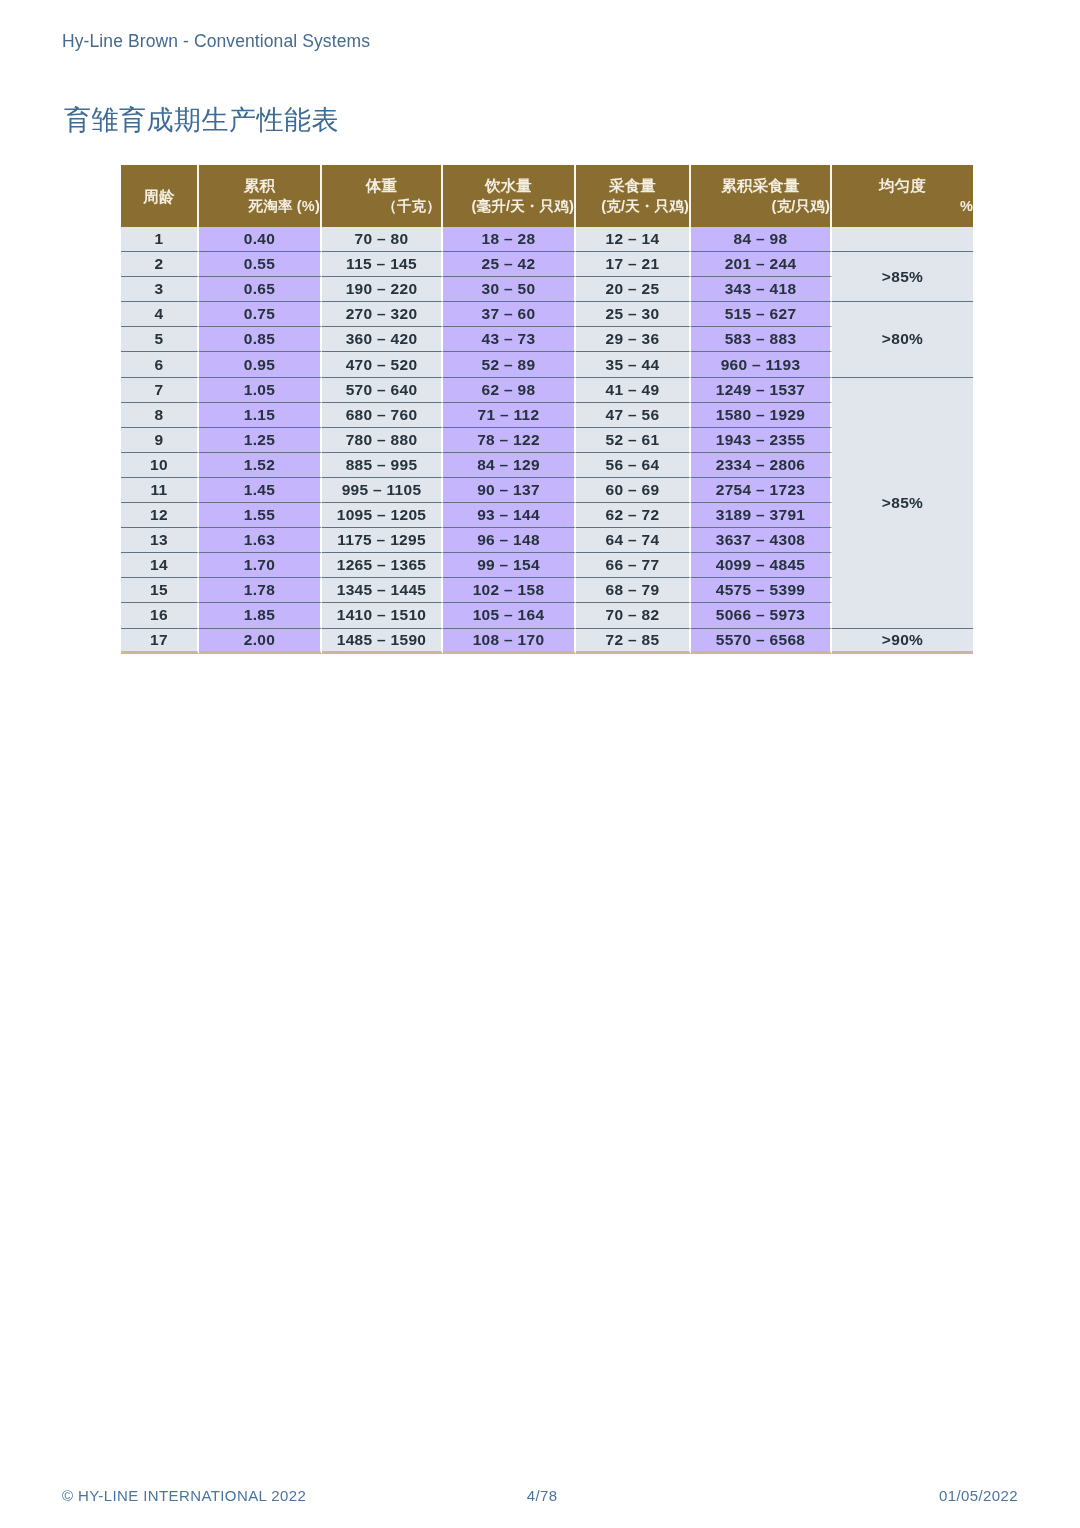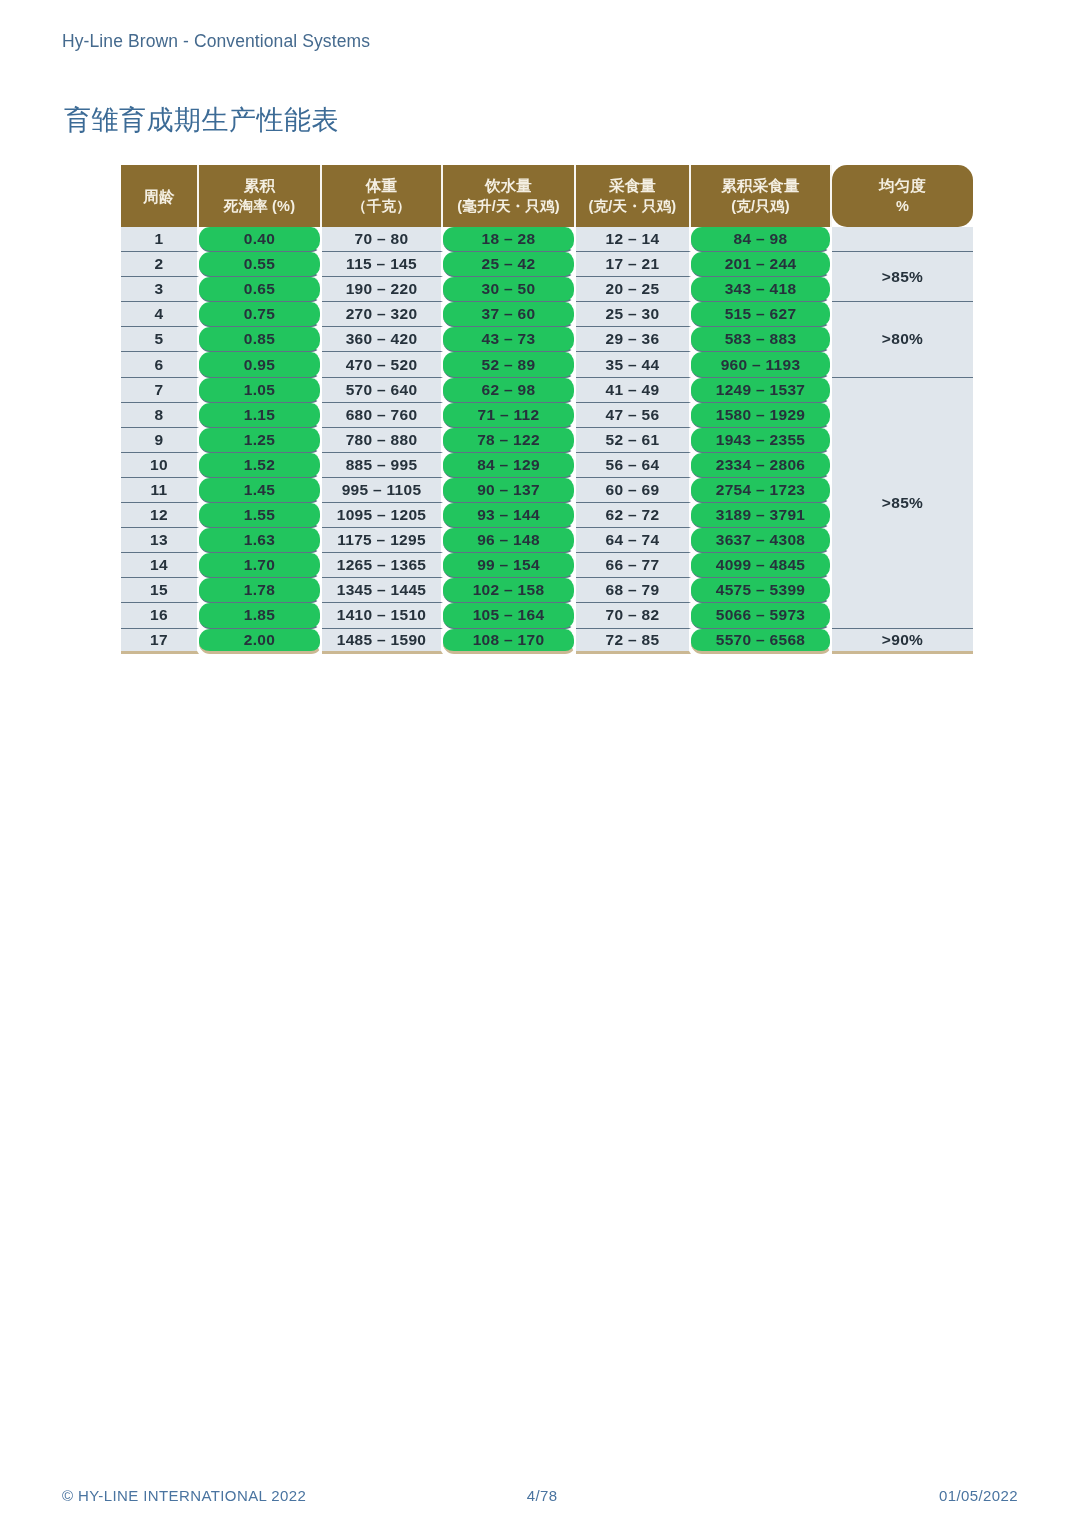--- a/index.html
+++ b/index.html
@@ -68,41 +68,41 @@
     background: #8a6d30;
     color: #f4efe2;
     font-size: 15.5px;
     font-weight: 700;
     line-height: 21px;
     height: 62px;
     padding: 4px 2px;
     border-right: 2px solid #f8f6f1;
     letter-spacing: 0.2px;
   }
-  thead th.last { border-right: none; border-radius: 15px; }
-  thead th .sub { display: block; font-size: 14.5px; }
+  thead th.last { border-right: none; }
+  thead th .sub { display: block; font-size: 14.5px; text-align: right; }
 
   
   tbody td {
     height: 25.1px;
     font-size: 15.5px;
     font-weight: 600;
     color: #26323c;
     border-right: 2px solid #ffffff;
     border-bottom: 1px solid #5e7386;
     letter-spacing: 0.3px;
   }
   tbody td.last { border-right: none; }
   tbody tr:last-child td {
     border-bottom: 3px solid #cbb893;
   }
 
   
   td.tint-light { background: #e0e6ec; }
-  td.tint-dark  { background: #22c55e; border-radius: 11px; }
+  td.tint-dark  { background: #c4b5fd; }
 
   
   td.uniform {
     background: #e0e6ec;
     border-right: none;
     border-bottom: 1px solid #5e7386;
     font-size: 15.5px;
     font-weight: 700;
     color: #26323c;
     margin-left: 9px;

